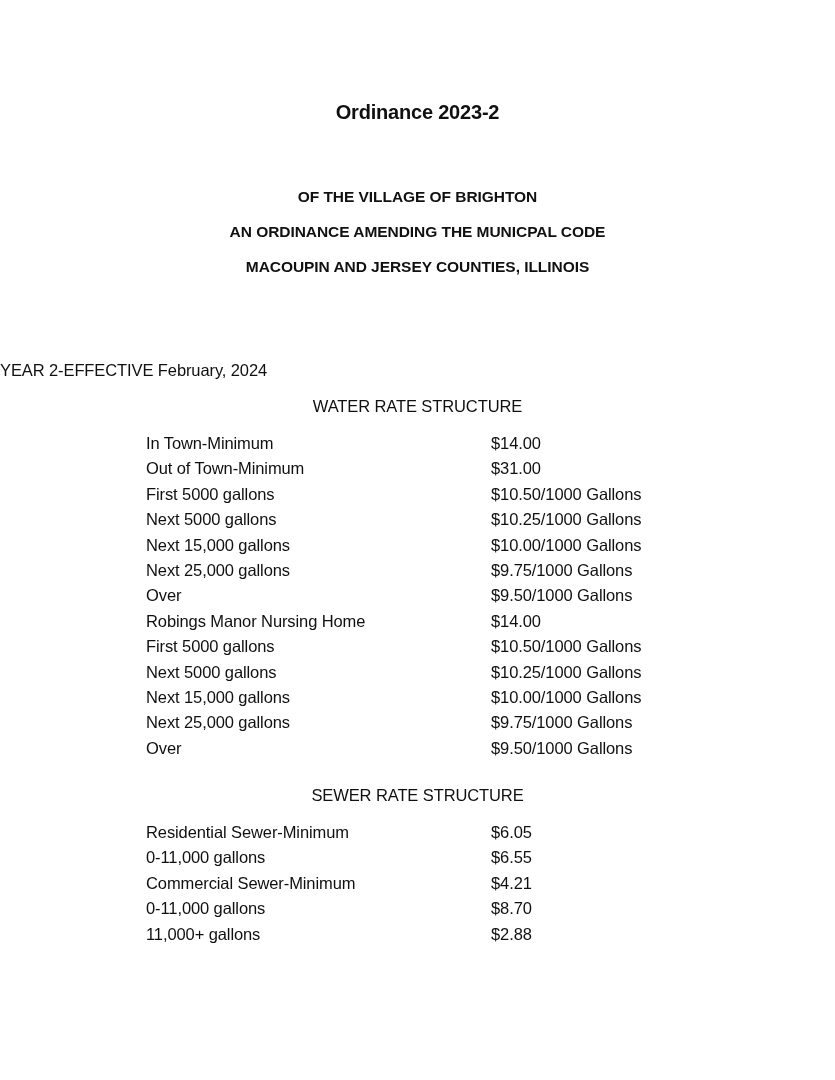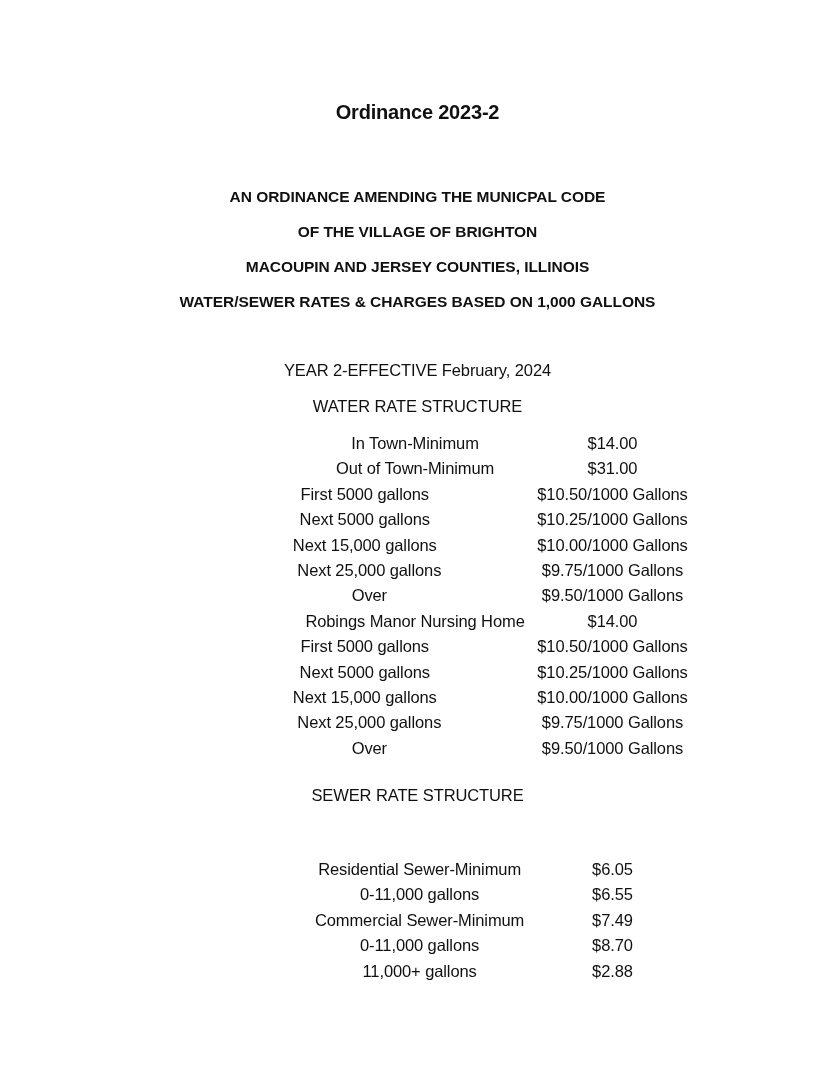--- a/index.html
+++ b/index.html
@@ -51,46 +51,44 @@
     letter-spacing: -0.05px;
     white-space: nowrap;
   }
 
   
   .sub-effective {
     position: absolute;
     top: 359px;
     left: 0;
     width: 835px;
-    text-align: center;
     font-size: 16.5px;
     line-height: 22px;
     letter-spacing: -0.1px;
   }
   .section-title {
     position: absolute;
     left: 0;
     width: 835px;
     text-align: center;
     font-size: 16.5px;
     line-height: 22px;
     letter-spacing: -0.1px;
   }
   .section-title.water { top: 395px; }
   .section-title.sewer { top: 784px; }
 
   
   .rate-table {
     position: absolute;
-    left: 130px;
+    left: 146px;
     width: 620px;
-    text-align: center;
   }
   .rate-table.water { top: 431px; }
-  .rate-table.sewer { top: 820px; margin-top: 37px; }
+  .rate-table.sewer { top: 820px; }
 
   .rate-row {
     display: block;
     position: relative;
     height: 25.4px;
     line-height: 25.4px;
     font-size: 16.5px;
     letter-spacing: -0.1px;
     white-space: nowrap;
   }
@@ -105,24 +103,23 @@
   }
 </style>
 </head>
 <body>
 
 <div class="page">
 
   <div class="doc-title">Ordinance 2023-2</div>
 
   <div class="heading-block">
+    <div class="heading-line">OF THE VILLAGE OF BRIGHTON</div>
     <div class="heading-line">AN ORDINANCE AMENDING THE MUNICPAL CODE</div>
-    <div class="heading-line">OF THE VILLAGE OF BRIGHTON</div>
     <div class="heading-line">MACOUPIN AND JERSEY COUNTIES, ILLINOIS</div>
-    <div class="heading-line">WATER/SEWER RATES &amp; CHARGES BASED ON 1,000 GALLONS</div>
   </div>
 
   <div class="sub-effective">YEAR 2-EFFECTIVE February, 2024</div>
 
   <div class="section-title water">WATER RATE STRUCTURE</div>
 
   <div class="rate-table water">
       <div class="rate-row"><span class="rate-label">In Town-Minimum</span><span class="rate-value">$14.00</span></div>
       <div class="rate-row"><span class="rate-label">Out of Town-Minimum</span><span class="rate-value">$31.00</span></div>
       <div class="rate-row"><span class="rate-label">First 5000 gallons</span><span class="rate-value">$10.50/1000 Gallons</span></div>
@@ -136,18 +133,18 @@
       <div class="rate-row"><span class="rate-label">Next 15,000 gallons</span><span class="rate-value">$10.00/1000 Gallons</span></div>
       <div class="rate-row"><span class="rate-label">Next 25,000 gallons</span><span class="rate-value">$9.75/1000 Gallons</span></div>
       <div class="rate-row"><span class="rate-label">Over</span><span class="rate-value">$9.50/1000 Gallons</span></div>
     </div>
 
   <div class="section-title sewer">SEWER RATE STRUCTURE</div>
 
   <div class="rate-table sewer">
       <div class="rate-row"><span class="rate-label">Residential Sewer-Minimum</span><span class="rate-value">$6.05</span></div>
       <div class="rate-row"><span class="rate-label">0-11,000 gallons</span><span class="rate-value">$6.55</span></div>
-      <div class="rate-row"><span class="rate-label">Commercial Sewer-Minimum</span><span class="rate-value">$7.49</span></div>
+      <div class="rate-row"><span class="rate-label">Commercial Sewer-Minimum</span><span class="rate-value">$4.21</span></div>
       <div class="rate-row"><span class="rate-label">0-11,000 gallons</span><span class="rate-value">$8.70</span></div>
       <div class="rate-row"><span class="rate-label">11,000+ gallons</span><span class="rate-value">$2.88</span></div>
     </div>
 
 </div>
 
 </body></html>

